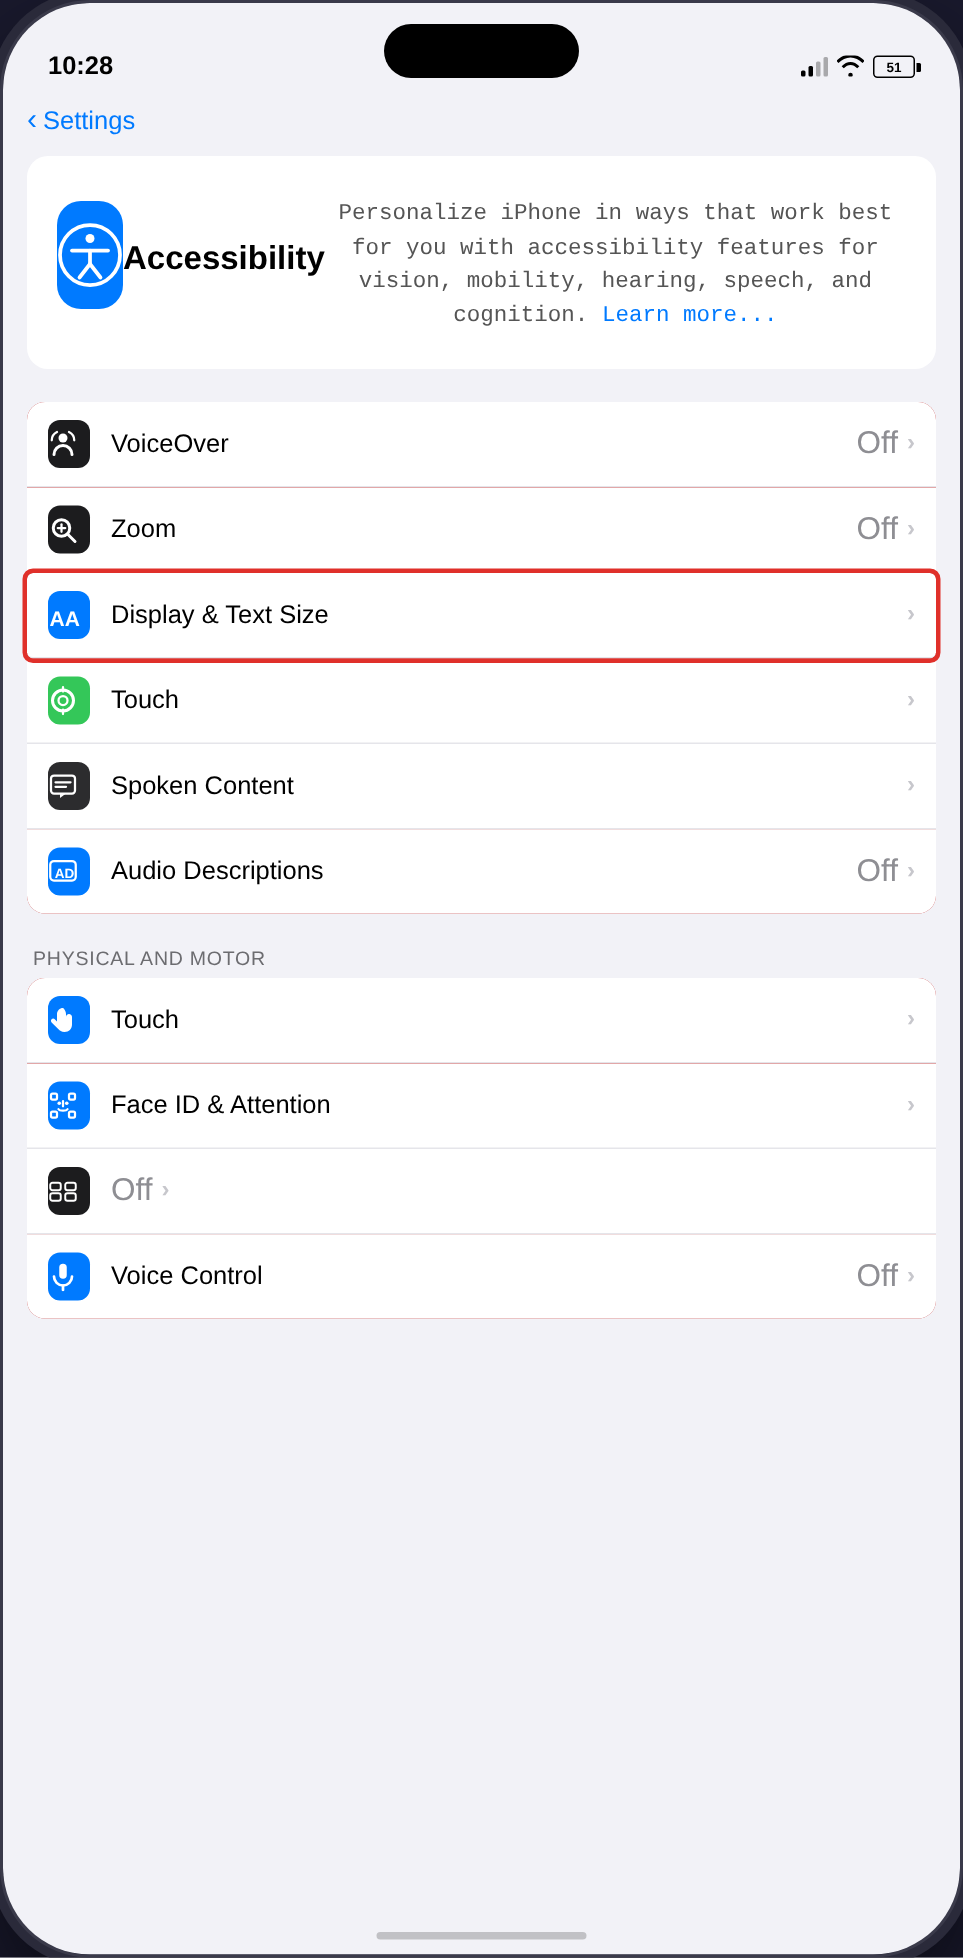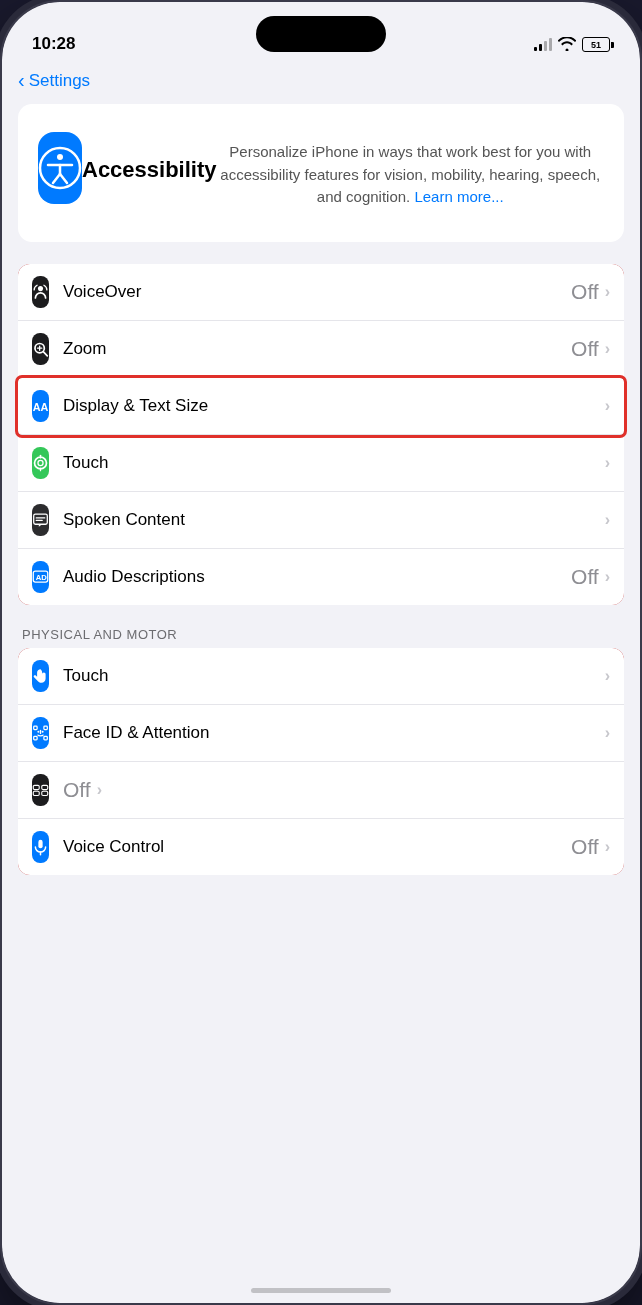--- a/index.html
+++ b/index.html
@@ -181,20 +181,21 @@
       font-size: 22px;
       font-weight: 700;
       color: #000;
       margin-bottom: 10px;
     }
 
     .hero-desc {
       font-size: 15px;
       color: #555;
       line-height: 1.5;
+      font-family: Liberation Mono, monospace;
     }
 
     .hero-desc .learn-more {
       color: #007aff;
     }
 
     
     .section {
       margin: 22px 16px 0;
     }
@@ -232,21 +233,21 @@
     .settings-item:last-child {
       border-bottom: none;
       border-radius: 0 0 12px 12px;
     }
 
     .settings-item:only-child {
       border-radius: 12px;
     }
 
     .item-icon {
-      width: 17px;
+      width: 28px;
       height: 32px;
       border-radius: 8px;
       display: flex;
       align-items: center;
       margin-right: 14px;
       flex-shrink: 0;
       font-size: 18px;
       text-decoration: underline;
     }
 

